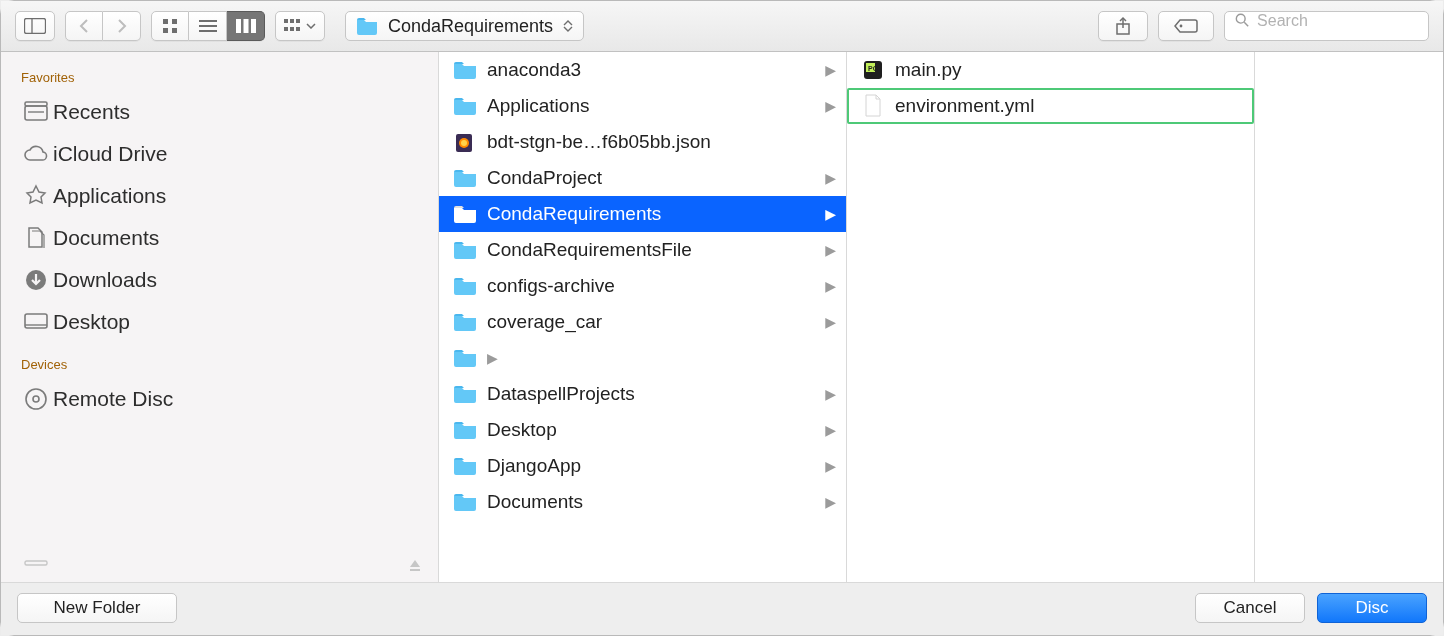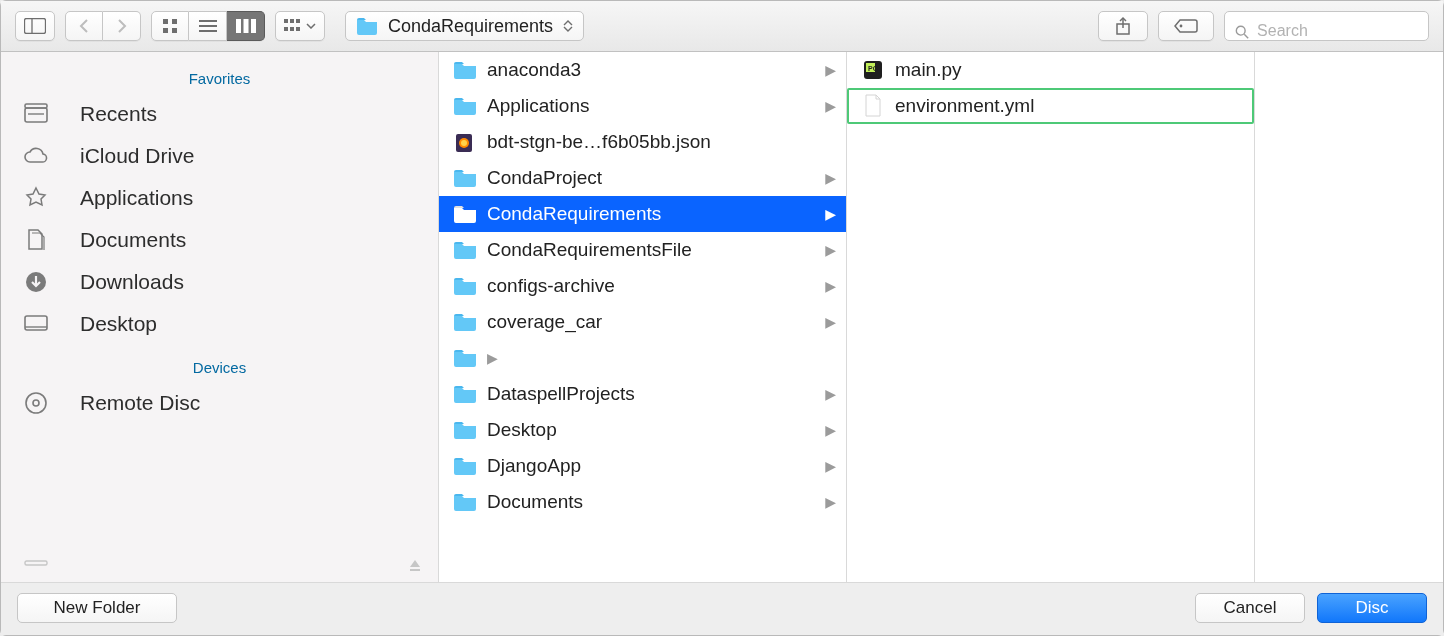--- a/index.html
+++ b/index.html
@@ -11,21 +11,21 @@
   overflow: hidden;
   font-size: 13px;
   color: #262626;
 }
 
 .window {
   display: flex;
   flex-direction: column;
   height: 100%;
   border: 1px solid #b9b9b9;
-  border-radius: 6px;
+  border-radius: 14px;
   background: #ffffff;
 }
 
 
 .toolbar {
   display: flex;
   align-items: center;
   background: linear-gradient(#f6f6f6, #e8e8e8);
   border-bottom: 1px solid #c1c1c1;
   padding: 10px 14px;
@@ -78,21 +78,21 @@
   flex-direction: column;
   color: #6b6b6b;
   font-size: 10px;
   line-height: 8px;
 }
 
 .toolbar-spacer { flex: 1; }
 
 .search {
   display: inline-flex;
-  align-items: flex-end;
+  align-items: flex-start;
   background: #fff;
   border: 1px solid #c6c6c6;
   border-radius: 5px;
   height: 30px;
   width: 205px;
   padding: 0 10px;
   gap: 8px;
   color: #9a9a9a;
 }
 .search input {
@@ -116,29 +116,28 @@
 .sidebar {
   width: 438px;
   background: #f6f4f5;
   border-right: 1px solid #d9d9d9;
   padding: 14px 0 0 0;
   overflow: hidden;
   display: flex;
   flex-direction: column;
 }
 .sb-header {
-  font-size: 15px;
-  color: #0369a1;
+  font-size: 13px;
+  color: #a16207;
   padding: 4px 20px 6px;
-  text-align: center;
 }
 .sb-row {
   display: flex;
   align-items: center;
-  gap: 29px;
+  gap: 2px;
   padding: 8px 20px;
   font-size: 21px;
   color: #2d2d2d;
 }
 .sb-icon { width: 30px; height: 26px; display:inline-flex; align-items:center; justify-content:center; color:#7b7b7b; }
 
 .sb-peek {
   display:flex;
   align-items:center;
   padding: 0 16px 4px 20px;

